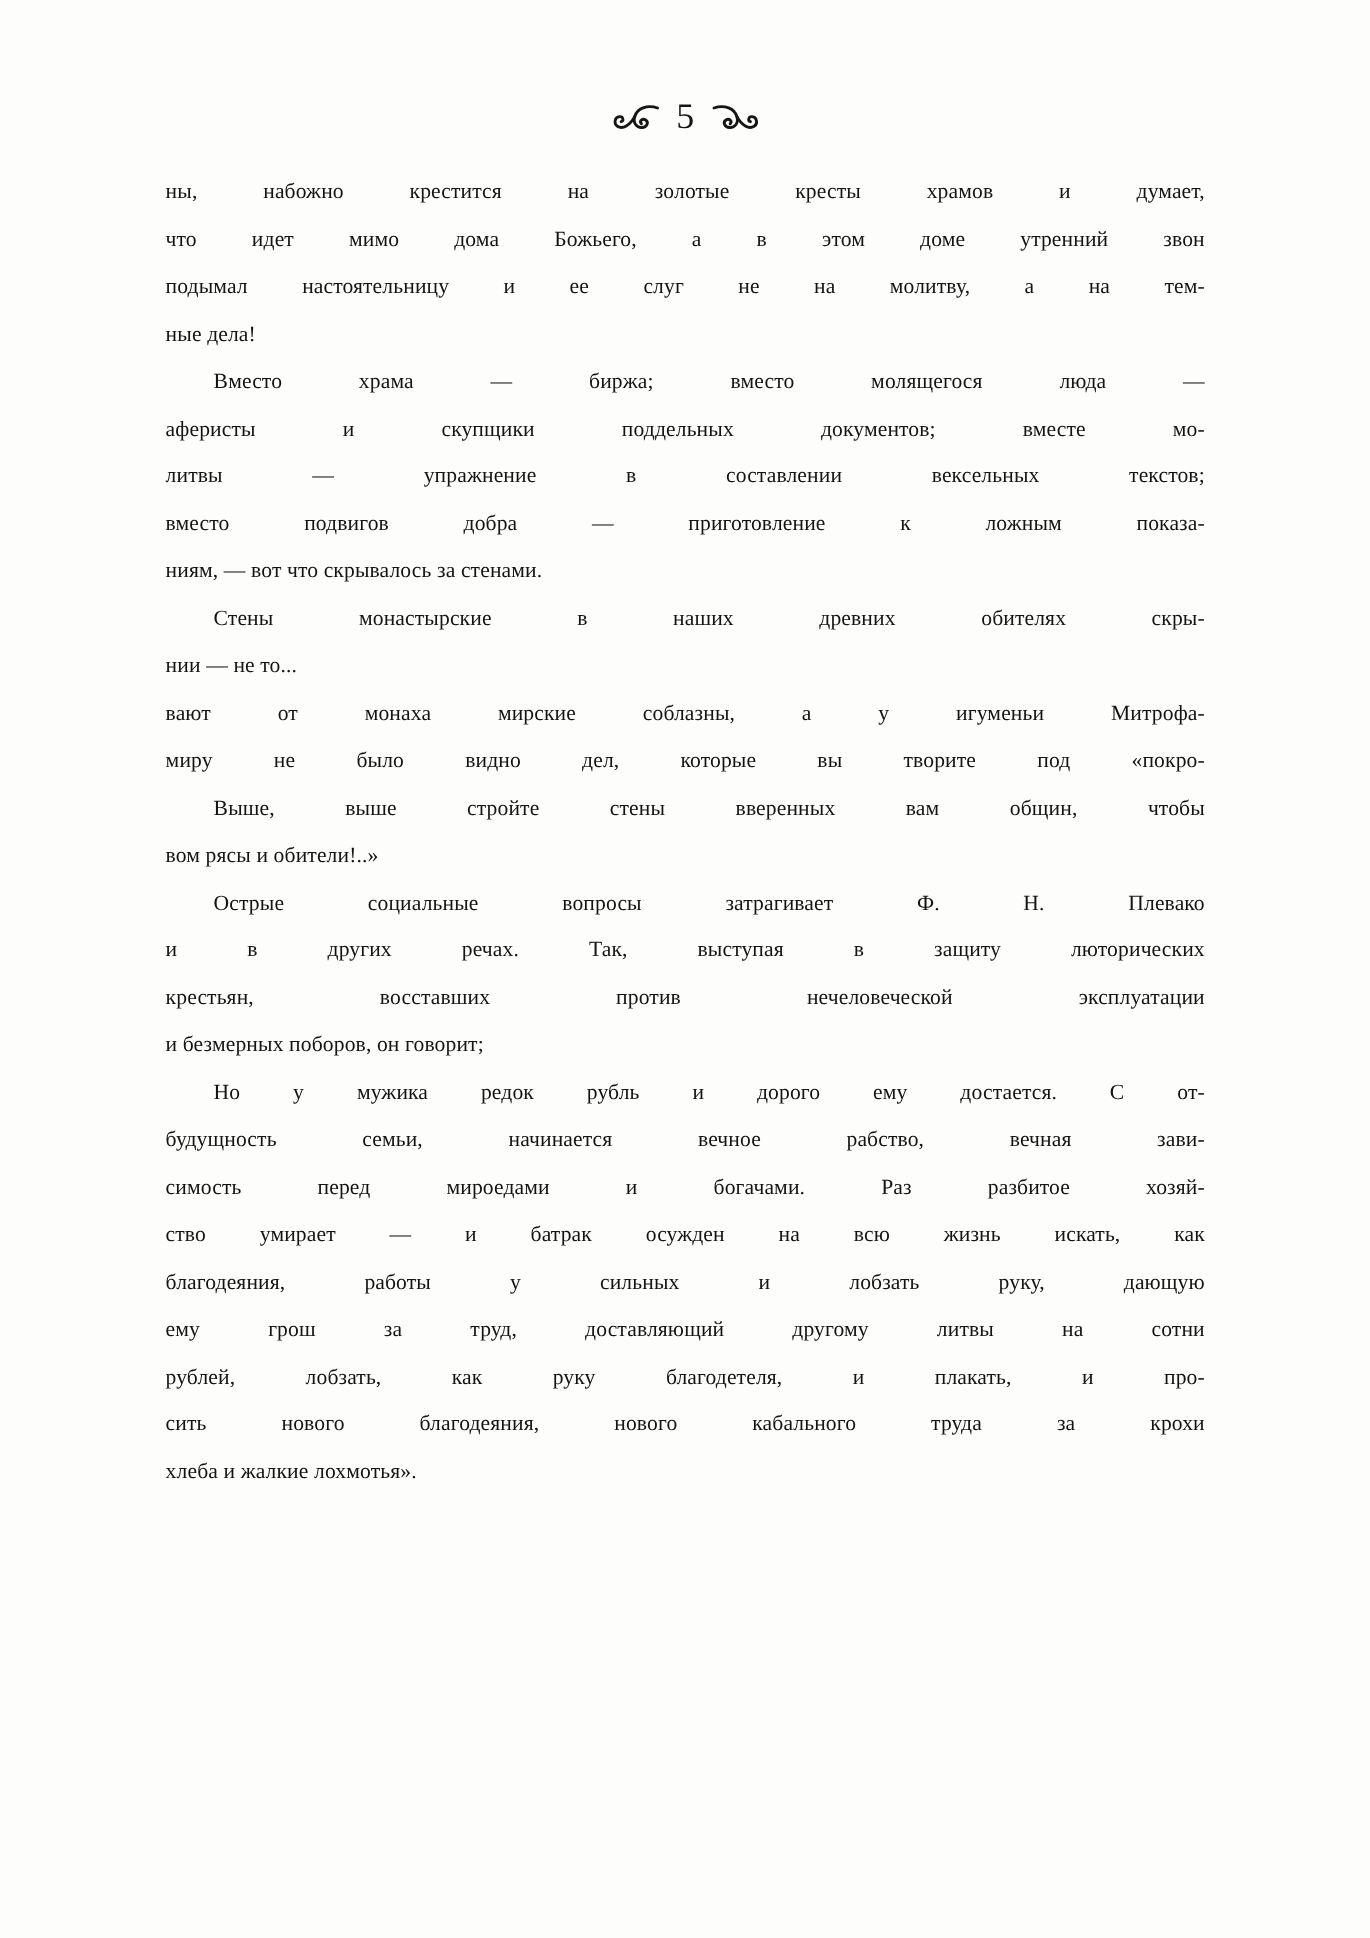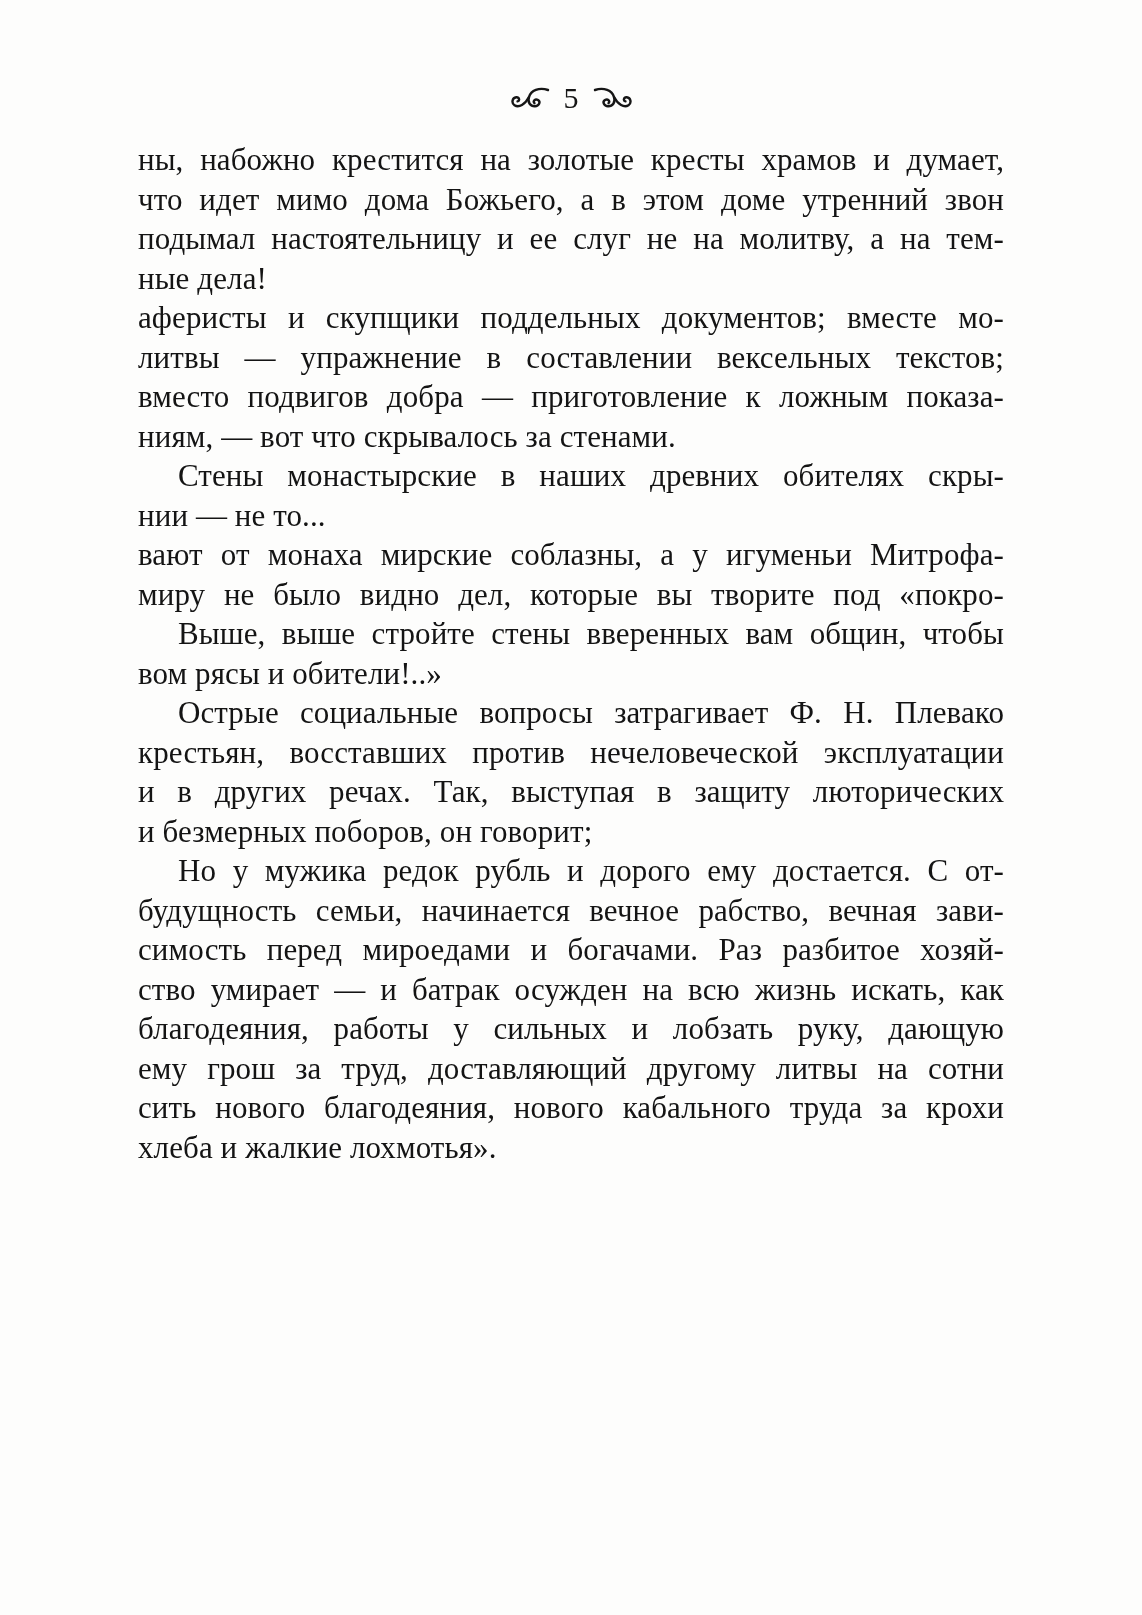--- a/index.html
+++ b/index.html
@@ -24,21 +24,21 @@
     font-size: 30px; line-height: 32px; color: #161616;
   }
   .fleuron { display: inline-block; width: 40px; height: 24px; }
   .fleuron svg { display: block; }
   .fleuron.mirrored svg { transform: scaleX(-1); }
   .text-block {
     position: absolute; left: 138px; top: 140px; width: 866px;
   }
   .paragraph { margin: 0; padding: 0; }
   .line {
-    font-size: 31px;
+    font-size: 18px;
     line-height: 39.5px;
     color: #141414;
     text-align: justify;
     text-align-last: justify;
     letter-spacing: 0.1px;
     white-space: normal;
   }
   .line.last { text-align-last: left; }
   .paragraph.indent .line.first { text-indent: 40px; }
 </style>
@@ -64,46 +64,48 @@
   </div>
 
   <div class="text-block" id="text-block">
       <div class="paragraph">
         <div class="line first">ны, набожно крестится на золотые кресты храмов и думает,</div>
         <div class="line">что идет мимо дома Божьего, а в этом доме утренний звон</div>
         <div class="line">подымал настоятельницу и ее слуг не на молитву, а на тем-</div>
         <div class="line last">ные дела!</div>
       </div>
       <div class="paragraph indent">
+        <div class="line first">Вместо храма — биржа; вместо молящегося люда —</div>
         <div class="line">аферисты и скупщики поддельных документов; вместе мо-</div>
         <div class="line">литвы — упражнение в составлении вексельных текстов;</div>
         <div class="line">вместо подвигов добра — приготовление к ложным показа-</div>
         <div class="line last">ниям, — вот что скрывалось за стенами.</div>
       </div>
       <div class="paragraph indent">
         <div class="line first">Стены монастырские в наших древних обителях скры-</div>
         <div class="line last">нии — не то...</div>
         <div class="line">вают от монаха мирские соблазны, а у игуменьи Митрофа-</div>
       </div>
       <div class="paragraph indent">
         <div class="line">миру не было видно дел, которые вы творите под «покро-</div>
         <div class="line first">Выше, выше стройте стены вверенных вам общин, чтобы</div>
         <div class="line last">вом рясы и обители!..»</div>
       </div>
       <div class="paragraph indent">
         <div class="line first">Острые социальные вопросы затрагивает Ф. Н. Плевако</div>
+        <div class="line">и в других речах. Так, выступая в защиту люторических</div>
         <div class="line">крестьян, восставших против нечеловеческой эксплуатации</div>
-        <div class="line">и в других речах. Так, выступая в защиту люторических</div>
         <div class="line last">и безмерных поборов, он говорит;</div>
       </div>
       <div class="paragraph indent">
         <div class="line first">Но у мужика редок рубль и дорого ему достается. С от-</div>
         <div class="line">будущность семьи, начинается вечное рабство, вечная зави-</div>
         <div class="line">симость перед мироедами и богачами. Раз разбитое хозяй-</div>
         <div class="line">ство умирает — и батрак осужден на всю жизнь искать, как</div>
         <div class="line">благодеяния, работы у сильных и лобзать руку, дающую</div>
         <div class="line">ему грош за труд, доставляющий другому литвы на сотни</div>
+        <div class="line">рублей, лобзать, как руку благодетеля, и плакать, и про-</div>
         <div class="line">сить нового благодеяния, нового кабального труда за крохи</div>
         <div class="line last">хлеба и жалкие лохмотья».</div>
       </div>
     </div>
 
 </div>
 
 </body></html>

